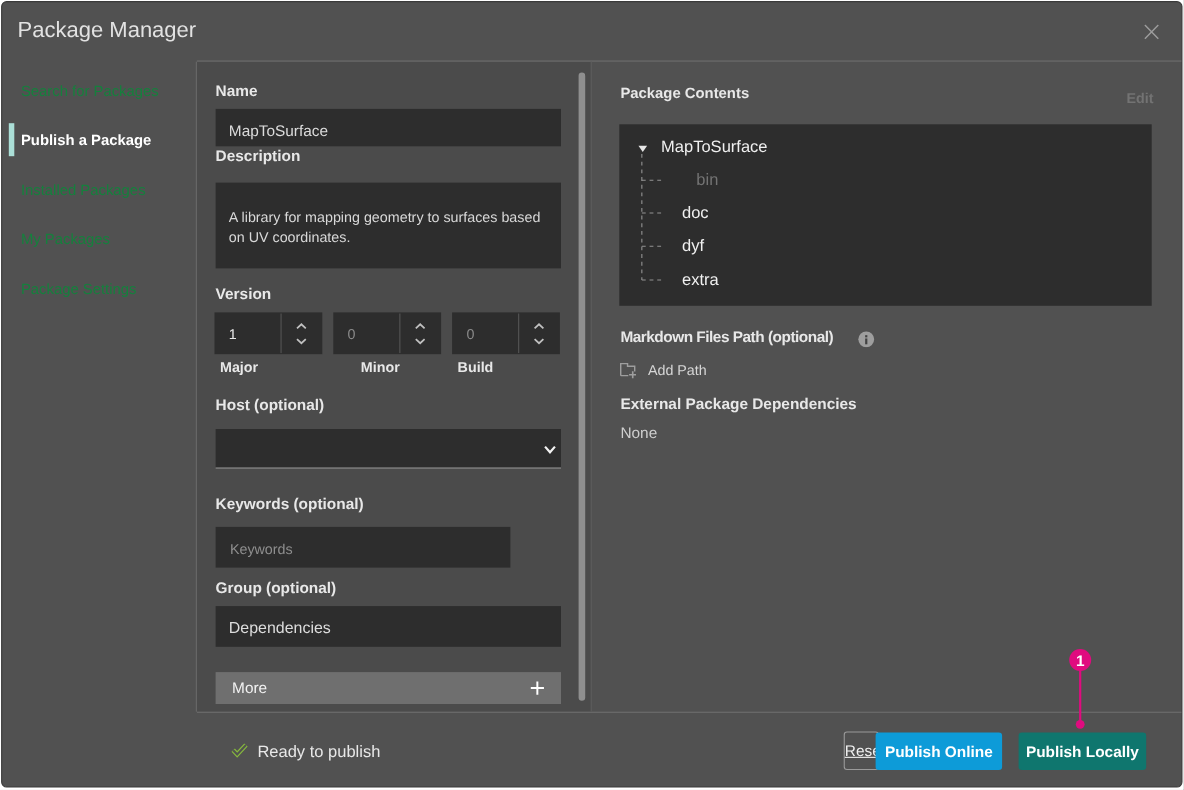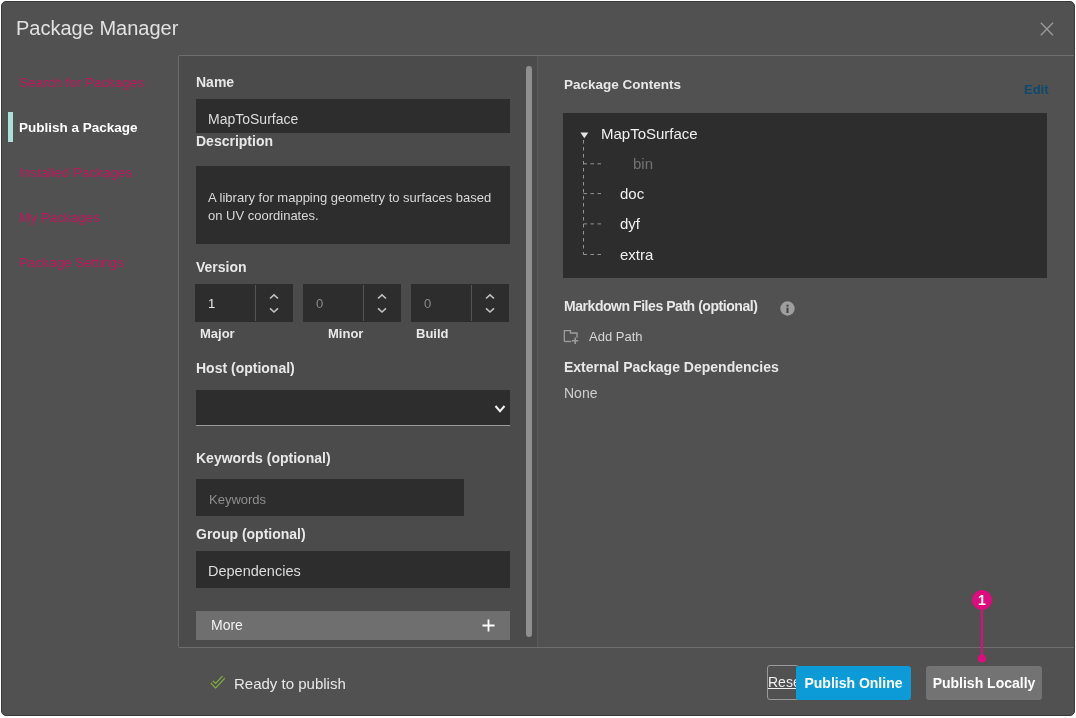--- a/index.html
+++ b/index.html
@@ -3,21 +3,21 @@
 <meta charset="utf-8">
 <style>
   html,body{margin:0;padding:0;background:#ffffff;}
   body{width:1076px;height:718px;position:relative;font-family:"Liberation Sans",sans-serif;overflow:hidden;}
   .abs{position:absolute;}
   .dialog{left:1px;top:1px;width:1072px;height:713px;background:#515151;border:1px solid #3a3a3a;border-radius:5px;}
   .formcol{left:179px;top:56px;width:358px;height:591px;background:#4b4b4b;}
   .hsep{height:1px;background:#6e6e6e;}
   .label{font-size:14px;font-weight:bold;color:#e8e8e8;line-height:14px;}
   .input{background:#2d2d2d;color:#dcdcdc;font-size:14px;}
-  .menu{font-size:13.5px;color:#be185d;line-height:14px;left:19px;}
+  .menu{font-size:13.5px;color:#15803d;line-height:14px;left:19px;}
 </style>
 </head>
 <body>
   <div class="abs dialog"></div>
 
   <div class="abs" style="left:16px;top:17px;font-size:20px;color:#e2e2e2;">Package Manager</div>
   <svg class="abs" style="left:1040px;top:22px;" width="14" height="14" viewBox="0 0 14 14">
     <path d="M0.8 0.7 L13 13.2 M13 0.7 L0.8 13.2" stroke="#9c9c9c" stroke-width="1.3" fill="none"></path>
   </svg>
 
@@ -86,21 +86,21 @@
   <div class="abs" style="left:211px;top:618px;font-size:14px;color:#f2f2f2;line-height:14px;">More</div>
   <svg class="abs" style="left:482px;top:619px;" width="13" height="13" viewBox="0 0 13 13">
     <path d="M6.5 0.5 L6.5 12.5 M0.5 6.5 L12.5 6.5" stroke="#ffffff" stroke-width="1.8" fill="none"></path>
   </svg>
 
   <div class="abs" style="left:526px;top:66px;width:6px;height:571px;background:#8f8f8f;border-radius:3px;"></div>
 
   <div class="abs" style="left:537px;top:56px;width:1px;height:591px;background:#5c5c5c;"></div>
 
   <div class="abs label" style="left:564px;top:78px;font-size:13.5px;">Package Contents</div>
-  <div class="abs" style="left:1024px;top:83px;font-size:13px;color:#0c4a6e;font-weight:bold;line-height:13px;">Edit</div>
+  <div class="abs" style="left:1024px;top:83px;font-size:13px;color:#737373;font-weight:bold;line-height:13px;">Edit</div>
 
   <div class="abs" style="left:563px;top:113px;width:484px;height:165px;background:#2d2d2d;"></div>
 
   <svg class="abs" style="left:578px;top:130px;" width="30" height="130" viewBox="0 0 30 130">
     <path d="M2.4 2.6 L10.3 2.6 L6.35 8.2 Z" fill="#e6e6e6"></path>
     <path d="M5.5 10 L5.5 124.5" stroke="#949494" stroke-width="1" fill="none" stroke-dasharray="3.5 3.5"></path>
     <path d="M5.5 33.8 L23 33.8" stroke="#949494" stroke-width="1" fill="none" stroke-dasharray="3.5 3.5"></path>
     <path d="M5.5 63.6 L23 63.6" stroke="#949494" stroke-width="1" fill="none" stroke-dasharray="3.5 3.5"></path>
     <path d="M5.5 93.9 L23 93.9" stroke="#949494" stroke-width="1" fill="none" stroke-dasharray="3.5 3.5"></path>
     <path d="M5.5 124.5 L23 124.5" stroke="#949494" stroke-width="1" fill="none" stroke-dasharray="3.5 3.5"></path>
@@ -130,20 +130,20 @@
   <div class="abs" style="left:564px;top:386px;font-size:14px;color:#cfcfcf;line-height:14px;">None</div>
 
   <svg class="abs" style="left:210px;top:675px;" width="16" height="15" viewBox="0 0 16 15">
     <path d="M2 7 L5.6 10.8 L13.6 2.3" stroke="#86b83d" stroke-width="4.2" fill="none"></path>
     <path d="M2 7 L5.6 10.8 L13.6 2.3" stroke="#515151" stroke-width="2" fill="none"></path>
   </svg>
   <div class="abs" style="left:234px;top:676px;font-size:15px;color:#e8e8e8;line-height:15px;">Ready to publish</div>
 
   <div class="abs" style="left:767px;top:665px;width:32px;height:35px;border:1px solid #9a9a9a;border-radius:3px;box-sizing:border-box;text-align:center;line-height:33px;font-size:14px;color:#f0f0f0;text-decoration:underline;">Reset</div>
   <div class="abs" style="left:796px;top:666px;width:115px;height:34px;background:#0d9bd8;border-radius:3px;text-align:center;line-height:34px;font-size:14px;font-weight:bold;color:#ffffff;">Publish Online</div>
-  <div class="abs" style="left:926px;top:666px;width:116px;height:34px;background:#737373;border-radius:3px;text-align:center;line-height:34px;font-size:14px;font-weight:bold;color:#ffffff;">Publish Locally</div>
+  <div class="abs" style="left:926px;top:666px;width:116px;height:34px;background:#0f766e;border-radius:3px;text-align:center;line-height:34px;font-size:14px;font-weight:bold;color:#ffffff;">Publish Locally</div>
 
   <svg class="abs" style="left:966px;top:586px;" width="32" height="80" viewBox="0 0 32 80">
     <line x1="16" y1="22" x2="16" y2="72" stroke="#e00b7f" stroke-width="2"></line>
     <circle cx="16" cy="72.5" r="4" fill="#e00b7f"></circle>
     <circle cx="16" cy="14" r="10" fill="#e00b7f"></circle>
     <text x="16" y="19" text-anchor="middle" font-family="Liberation Sans, sans-serif" font-size="14" font-weight="bold" fill="#ffffff">1</text>
   </svg>
 
 </body></html>

